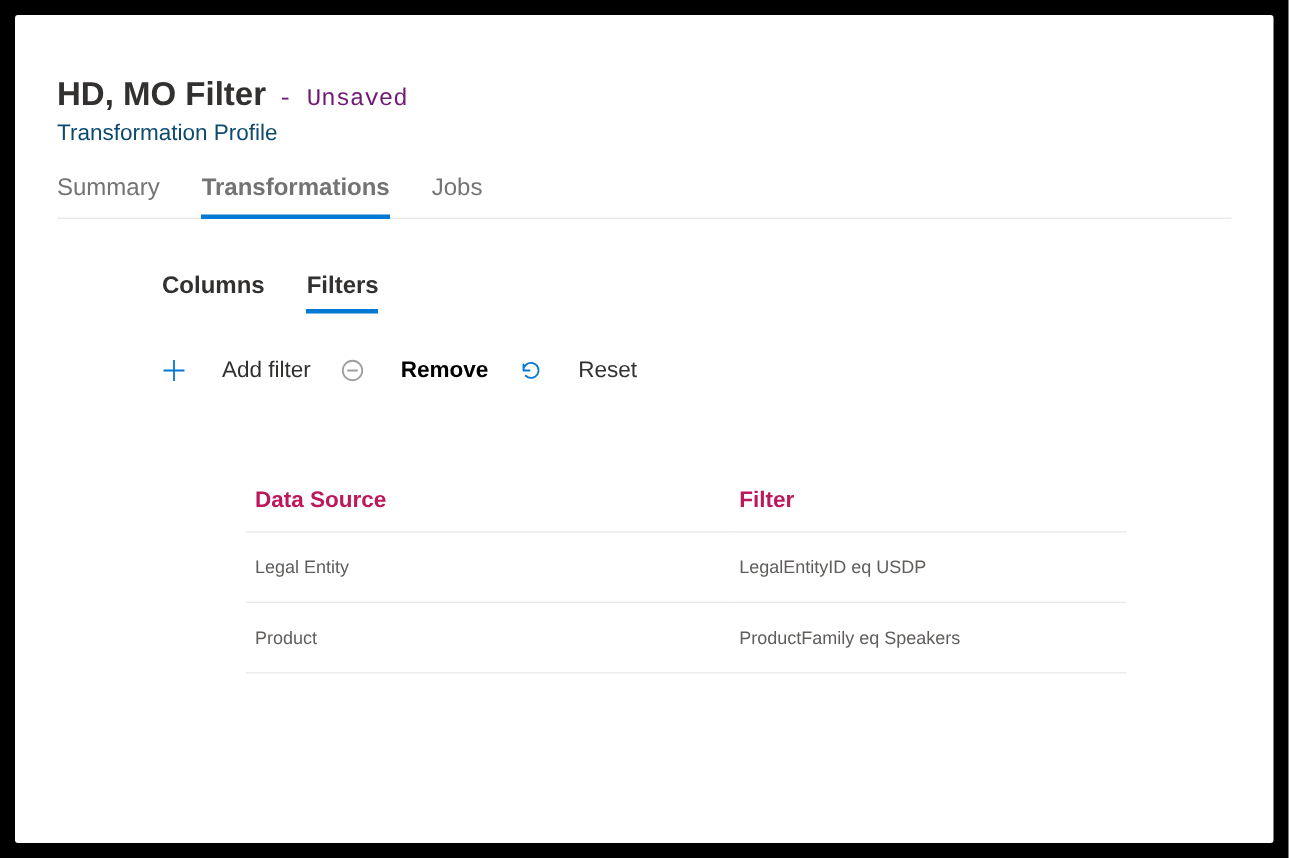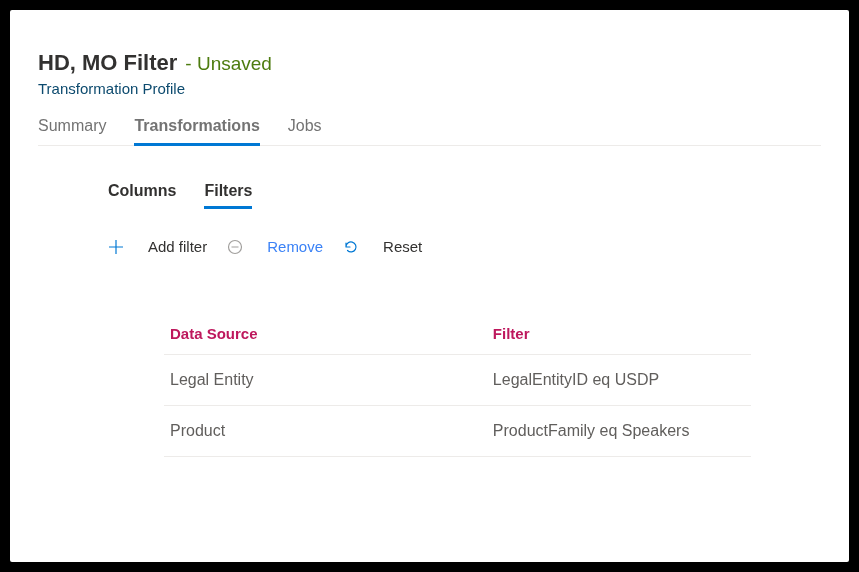--- a/index.html
+++ b/index.html
@@ -30,23 +30,24 @@
       display: flex;
       align-items: baseline;
       gap: 8px;
     }
     .page-title {
       font-size: 22px;
       font-weight: 600;
       color: #323130;
     }
     .unsaved {
-      font-size: 19px;
-      color: #4d7c0f;
+      font-size: 16px;
+      color: #701a75;
       font-weight: 400;
+      font-family: Liberation Mono, monospace;
     }
     .subtitle {
       font-size: 15px;
       color: #0c4a6e;
       margin-top: 4px;
     }
     .top-tabs {
       display: flex;
       gap: 28px;
       margin-top: 20px;
@@ -107,22 +108,23 @@
     }
     .toolbar-btn {
       display: flex;
       align-items: center;
       gap: 24px;
       font-size: 15px;
       color: #323130;
       cursor: pointer;
     }
     .toolbar-btn.disabled {
-      color: #3b82f6;
+      color: #000000;
       cursor: default;
+      font-weight: bold;
     }
     .toolbar-btn .icon {
       display: flex;
       align-items: center;
       justify-content: center;
     }
     .table-wrap {
       padding-left: 56px;
     }
     .table {
@@ -131,21 +133,21 @@
     }
     .table th {
       text-align: left;
       font-size: 15px;
       font-weight: 600;
       color: #be185d;
       padding: 10px 6px 12px 6px;
       border-bottom: 1px solid #edebe9;
     }
     .table td {
-      font-size: 16px;
+      font-size: 12px;
       color: #605e5c;
       padding: 16px 6px;
       border-bottom: 1px solid #edebe9;
     }
     .col-source { width: 55%; }
     .col-filter { width: 45%; }
   </style>
 </head>
 <body>
 

